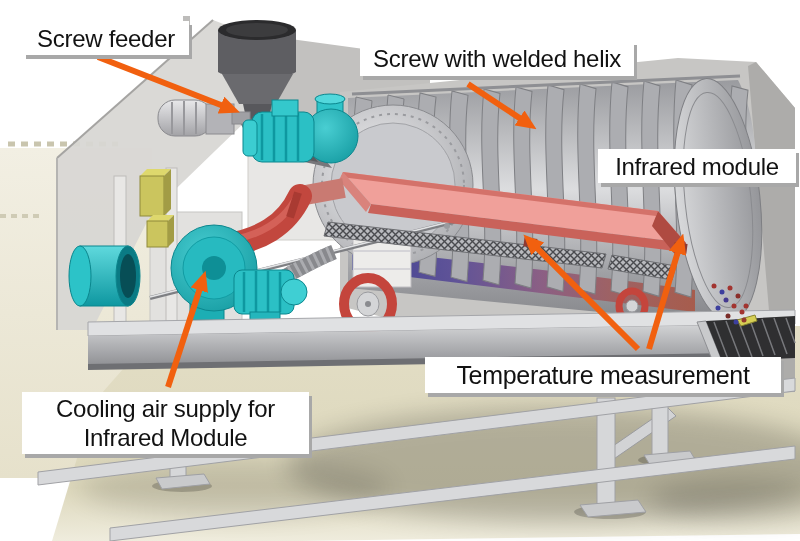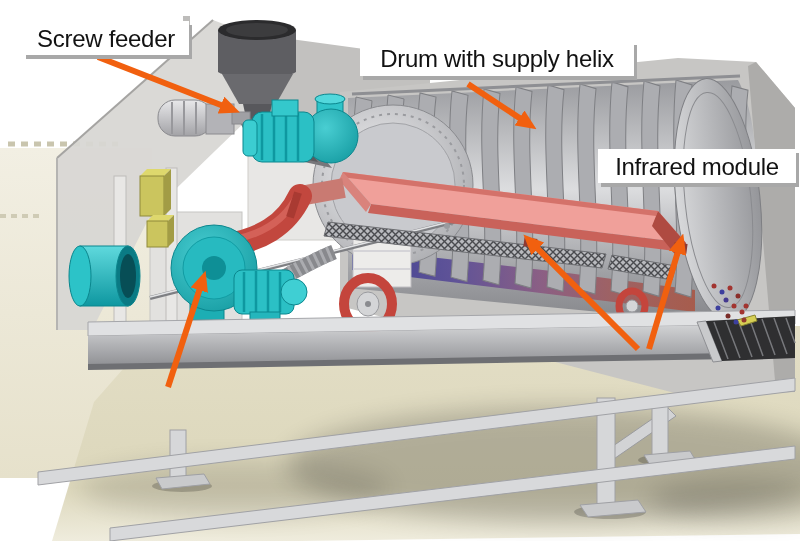--- a/index.html
+++ b/index.html
@@ -291,18 +291,25 @@
     <line x1="638" y1="349" x2="534" y2="245" marker-end="url(#ah)"></line>
     <line x1="649" y1="349" x2="679" y2="248" marker-end="url(#ah)"></line>
     <line x1="168" y1="387" x2="201" y2="285" marker-end="url(#ah)"></line>
   </g>
 </svg>
 
 <div class="callout" id="lbl-screw">
   <span>Screw feeder</span>
 </div>
 <div class="callout" id="lbl-drum">
-  <span>Drum with supply helix</span>
+  <span>Screw with welded helix</span>
 </div>
 <div class="callout" id="lbl-infra">
   <span>Infrared module</span>
 </div>
+<div class="callout" id="lbl-temp">
+  <span>Temperature measurement</span>
+</div>
+<div class="callout" id="lbl-cool">
+  <span>Cooling air supply for</span>
+  <span>Infrared Module</span>
+</div>
 </div>
 
 </body></html>

